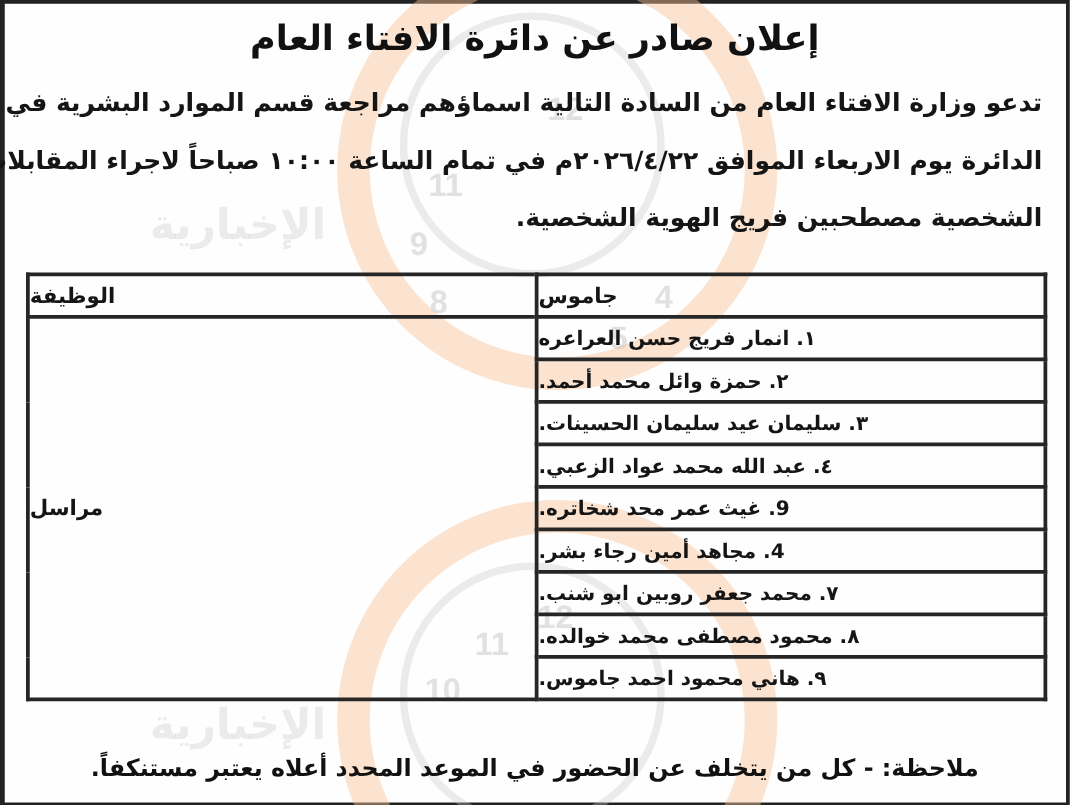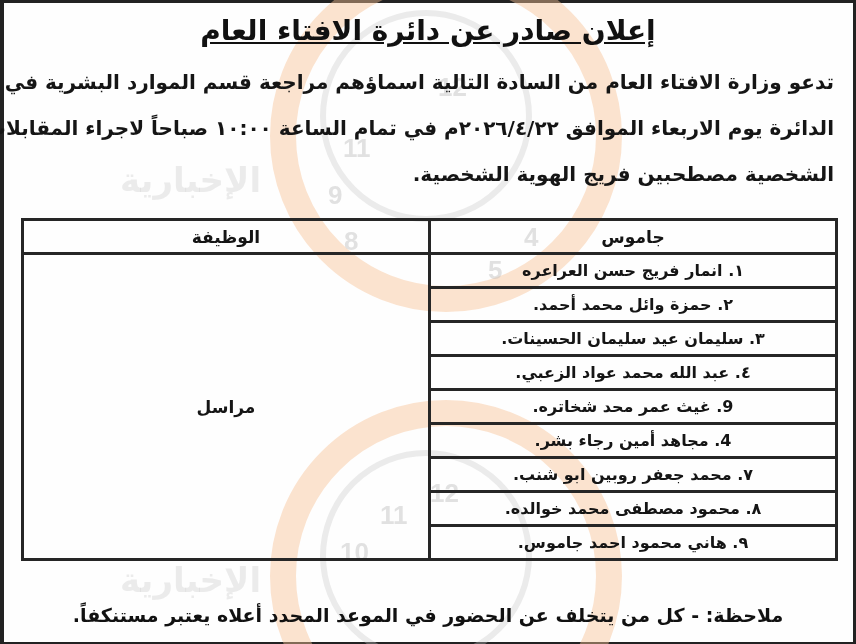--- a/index.html
+++ b/index.html
@@ -62,21 +62,20 @@
     }
     .title {
       position: absolute;
       top: 14px;
       left: 0;
       width: 856px;
       text-align: center;
       font-size: 28px;
       font-weight: bold;
       color: #111;
-      text-decoration: underline;
     }
     .para {
       position: absolute;
       right: 22px;
       width: 812px;
       font-size: 20px;
       font-weight: bold;
       color: #151515;
       text-align: justify;
       white-space: nowrap;
@@ -88,21 +87,21 @@
     table.list {
       position: absolute;
       left: 21px;
       top: 218px;
       width: 814px;
       border-collapse: collapse;
       table-layout: fixed;
     }
     table.list th, table.list td {
       border: 3px solid #262626;
-      text-align: center;
+      text-align: left;
       font-weight: bold;
       color: #151515;
       padding: 0;
     }
     table.list th {
       height: 31px;
       font-size: 17px;
     }
     table.list td.name {
       height: 31px;

